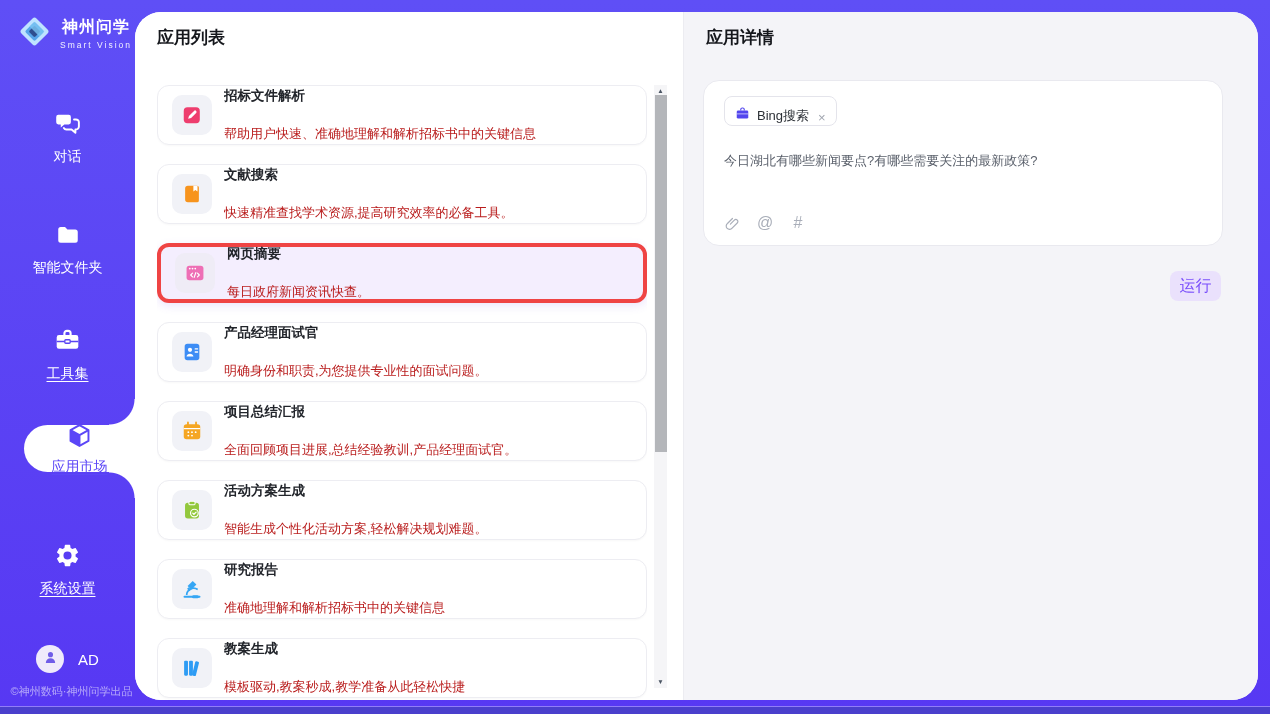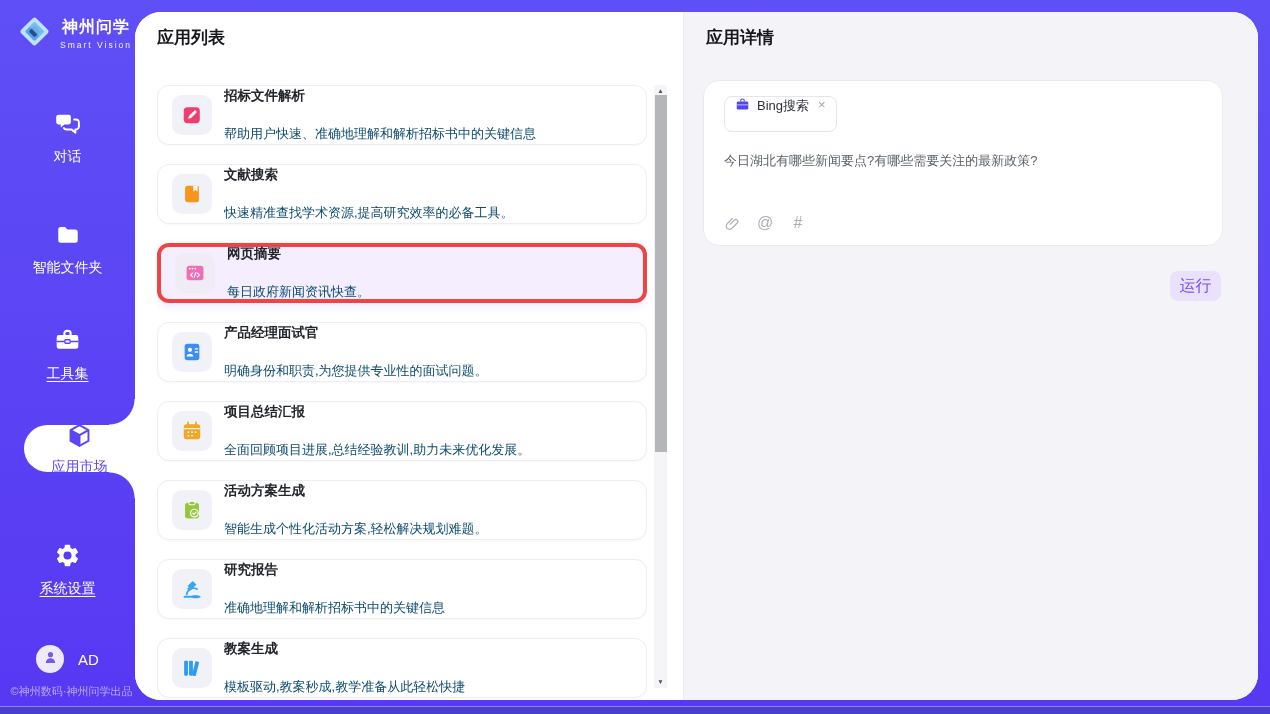--- a/index.html
+++ b/index.html
@@ -54,36 +54,36 @@
   .card { flex:none; height:60px; background:#fff; border:1px solid #EDEDF2; border-radius:12px;
     display:flex; align-items:center; padding:0 14px; cursor:pointer;
     box-shadow:0 1px 2px rgba(20,20,40,.03); }
   .card.selected { background:#F4EEFE; border:4px solid #ef4444;
     box-shadow:0 3px 10px rgba(120,80,240,.14); }
   .icon-tile { flex:none; width:40px; height:40px; border-radius:10px; background:#F1F2F7;
     display:flex; align-items:center; justify-content:center; }
   .card.selected .icon-tile { background:#EFECF6; }
   .card-texts { margin-left:12px; display:flex; flex-direction:column; gap:20px; overflow:hidden; }
   .card-title { font-size:13.5px; font-weight:700; color:#22252B; }
-  .card-desc { font-size:13px; color:#0c4a6e; white-space:nowrap; }
+  .card-desc { font-size:13px; color:#b91c1c; white-space:nowrap; }
 
   
   .scrollbar { position:absolute; top:73px; bottom:12px; right:16px; width:13px;
     background:#F5F5F7; }
   .sb-arrow { position:absolute; left:0; width:13px; height:12px; text-align:center;
     font-size:6.5px; color:#4B5563; line-height:12px; cursor:pointer; }
   .sb-up { top:0; } .sb-down { bottom:0; }
   .sb-thumb { position:absolute; left:0.5px; top:10px; width:12px; height:357px;
     background:#B4B6BA; cursor:pointer; }
 
   
   .input-card { position:absolute; left:19px; top:68px; width:520px; height:166px;
     background:#fff; border:1px solid #E9E9EF; border-radius:16px; }
-  .tool-tag { position:absolute; top:15px; left:20px; height:36px; display:inline-flex;
-    align-items:flex-start; gap:7px; padding:0 10px; border:1px solid #E4E4EB; border-radius:8px;
+  .tool-tag { position:absolute; top:15px; left:20px; height:30px; display:inline-flex;
+    align-items:flex-end; gap:7px; padding:0 10px; border:1px solid #E4E4EB; border-radius:8px;
     background:#fff; cursor:pointer; }
   .tool-tag-label { font-size:13px; color:#2C3036; }
   .tool-tag-close { font-size:13px; color:#A0A5AF; margin-left:2px; cursor:pointer; }
   .query-text { position:absolute; top:70px; left:20px; right:20px;
     font-size:13px; color:#595F6A; line-height:1.5; cursor:text; }
   .tools-row { position:absolute; left:18px; bottom:12px; display:flex; align-items:center; gap:13px; }
   .tool-ic { width:20px; height:20px; display:flex; align-items:center; justify-content:center;
     color:#A9AEB9; font-size:16px; cursor:pointer; }
   .run-btn { position:absolute; top:259px; right:37px; width:51px; height:30px;
     background:#EAE1FC; color:#7A4FFB; font-size:16px; border:none; border-radius:8px;
@@ -230,21 +230,21 @@
                 <path d="M3 9.4h18" stroke="#fff" stroke-width="1.3"></path>
                 <circle cx="8" cy="13.3" r="1" fill="#fff"></circle>
                 <circle cx="12" cy="13.3" r="1" fill="#fff"></circle>
                 <circle cx="16" cy="13.3" r="1" fill="#fff"></circle>
                 <circle cx="8" cy="17" r="1" fill="#fff"></circle>
                 <circle cx="12" cy="17" r="1" fill="#fff"></circle>
               </svg>
             </span>
             <span class="card-texts">
               <span class="card-title">项目总结汇报</span>
-              <span class="card-desc">全面回顾项目进展,总结经验教训,助力未来优化发展。</span>
+              <span class="card-desc">全面回顾项目进展,总结经验教训,产品经理面试官。</span>
             </span>
           </div>
           <div class="card">
             <span class="icon-tile">
               <svg viewBox="0 0 24 24" width="22" height="22">
                 <rect x="4.4" y="4.2" width="15.2" height="17" rx="3" fill="#93C83D"></rect>
                 <rect x="8.6" y="2.4" width="6.8" height="4" rx="1.6" fill="#93C83D" stroke="#fff" stroke-width="1.1"></rect>
                 <circle cx="14.6" cy="15.4" r="4.2" fill="#93C83D" stroke="#fff" stroke-width="1.3"></circle>
                 <path d="M12.8 15.4l1.3 1.3 2.4-2.4" stroke="#fff" stroke-width="1.4" fill="none" stroke-linecap="round" stroke-linejoin="round"></path>
               </svg>

